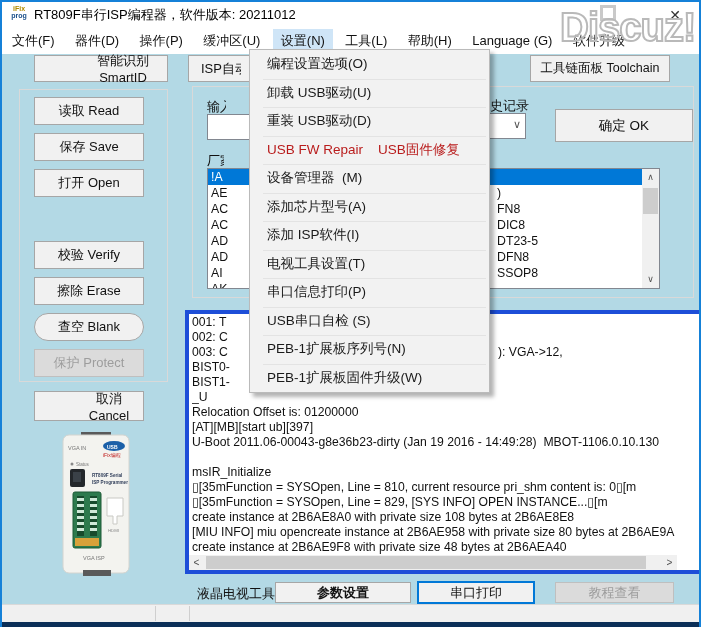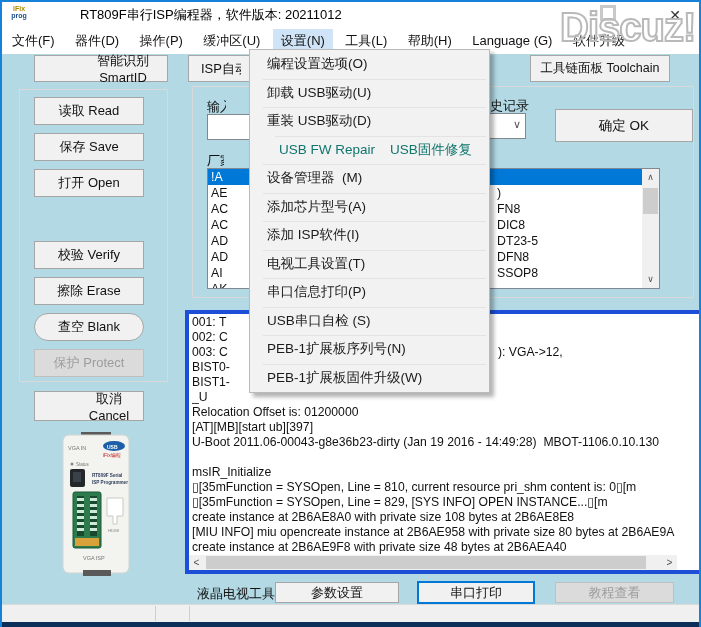--- a/index.html
+++ b/index.html
@@ -6,21 +6,21 @@
   *{box-sizing:border-box;}
   body{font-family:"Liberation Sans","DejaVu Sans",sans-serif;}
   .win{position:relative;width:701px;height:627px;background:#b3d9e5;overflow:hidden;
        border-left:2px solid #1581d8;border-right:2px solid #1581d8;border-top:2px solid #1581d8;}
   
   .titlebar{position:absolute;left:0;top:0;right:0;height:26px;background:#ffffff;}
   .app-icon{position:absolute;left:6px;top:3px;width:22px;height:20px;font-size:7px;line-height:7px;
             font-weight:bold;text-align:center;}
   .app-icon .l1{color:#b08a00;display:block;}
   .app-icon .l2{color:#1a4f8a;display:block;}
-  .title-text{position:absolute;left:32px;top:0;height:26px;line-height:26px;font-size:13px;color:#000;margin-left:46px;}
+  .title-text{position:absolute;left:32px;top:0;height:26px;line-height:26px;font-size:13px;color:#000;}
   .close-btn{position:absolute;right:10px;top:2px;width:28px;height:22px;text-align:center;line-height:22px;
              font-size:14px;color:#333;}
   .watermark{position:absolute;left:558px;top:-2px;width:145px;height:54px;z-index:99;pointer-events:none;
              font-size:40px;font-weight:800;letter-spacing:-1px;color:rgba(255,255,255,0.25);
              -webkit-text-stroke:2px #b9b9b9;line-height:54px;font-style:normal;}
   .wm-square{position:absolute;left:598px;top:3px;width:16px;height:16px;border:3px solid #c9c9c9;
              z-index:98;pointer-events:none;background:transparent;}
   
   .menubar{position:absolute;left:0;top:26px;right:0;height:26px;background:#ffffff;padding-left:2px;white-space:nowrap;}
   .mitem{display:inline-block;height:24px;line-height:24px;padding:0 8px;font-size:13px;color:#111;margin-top:1px;}
@@ -50,21 +50,21 @@
   .hscroll{position:absolute;left:0;bottom:0;height:15px;width:488px;background:#f0f0f0;}
   .hscroll .arr{position:absolute;top:0;width:15px;height:15px;text-align:center;font-size:10px;color:#505050;line-height:15px;}
   .hscroll .arr.lf{left:0;} .hscroll .arr.rt{right:0;}
   .hscroll .thumb{position:absolute;top:1px;height:13px;left:17px;width:440px;background:#cdcdcd;}
   
   .popup{position:absolute;left:247px;top:47px;width:241px;height:344px;background:#f2f2f2;
          border:1px solid #bababa;z-index:50;display:flex;flex-direction:column;
          box-shadow:4px 4px 4px rgba(0,0,0,0.3);}
   .pm{position:relative;flex:1;display:flex;align-items:center;padding-left:17px;font-size:13.5px;color:#1a1a1a;white-space:pre;}
   .pm:not(:first-child)::before{content:"";position:absolute;top:0;left:13px;right:3px;height:1px;background:#e3e3e3;}
-  .pm.disabled{color:#0f766e;margin-left:12px;}
+  .pm.disabled{color:#b91c1c;}
   
   .statusbar{position:absolute;left:0;right:0;top:602px;height:18px;background:#f0f0f0;border-top:1px solid #d9d9d9;}
   .statusbar .sep{position:absolute;top:1px;bottom:1px;width:1px;background:#cfcfcf;}
   .navy{position:absolute;left:-2px;right:-2px;top:620px;height:7px;background:#0b2f58;}
   .focusblue{border:2px solid #0078d7 !important;}
   .devphoto{position:absolute;left:57px;top:430px;width:74px;height:146px;}
 </style>
 </head>
 <body>
 
@@ -196,21 +196,21 @@
       <div class="arr dn">∨</div>
     </div>
     <div class="hscroll">
       <div class="arr lf">&lt;</div>
       <div class="thumb"></div>
       <div class="arr rt">&gt;</div>
     </div>
   </div>
 
   <div class="lbl" style="left:195px;top:583px;">液晶电视工具</div>
-  <div class="btn" style="left:273px;top:580px;width:124px;height:21px;">参数设置</div>
+  <div class="btn" style="left:273px;top:580px;width:136px;height:21px;font-weight:bold;">参数设置</div>
   <div class="btn focusblue" style="left:415px;top:579px;width:118px;height:23px;">串口打印</div>
   <div class="btn disabled" style="left:553px;top:580px;width:119px;height:21px;">教程查看</div>
 
   <div class="statusbar">
     <div class="sep" style="left:153px;"></div>
     <div class="sep" style="left:187px;"></div>
   </div>
   <div class="navy"></div>
 
   <div class="popup">

